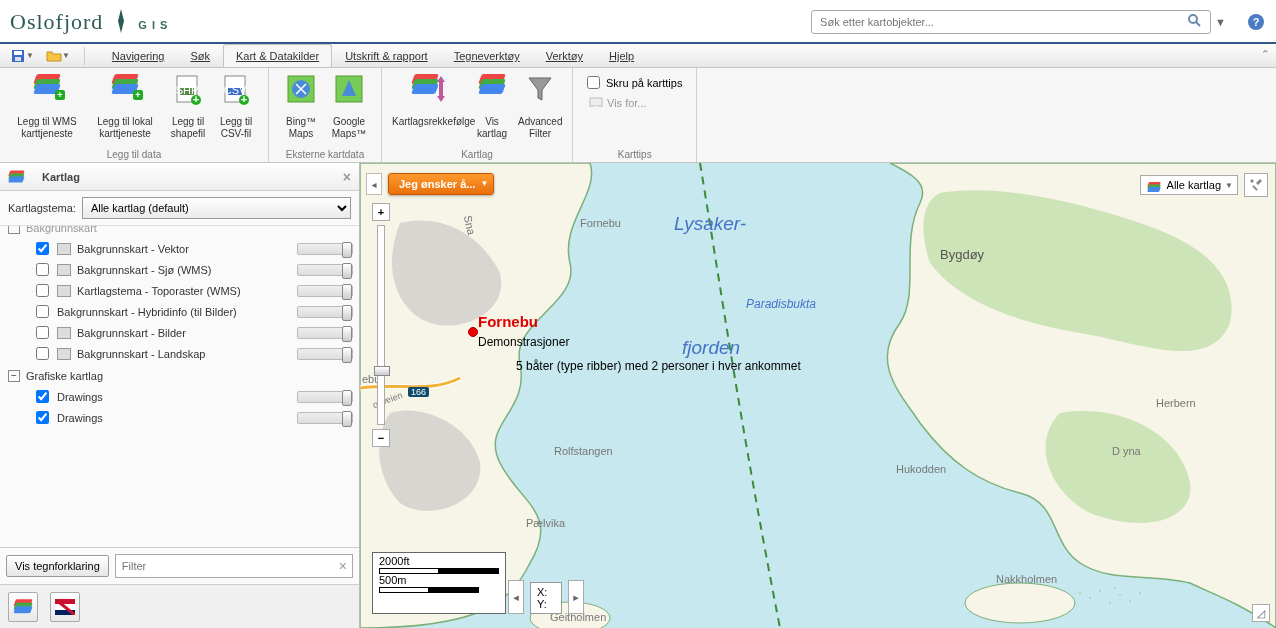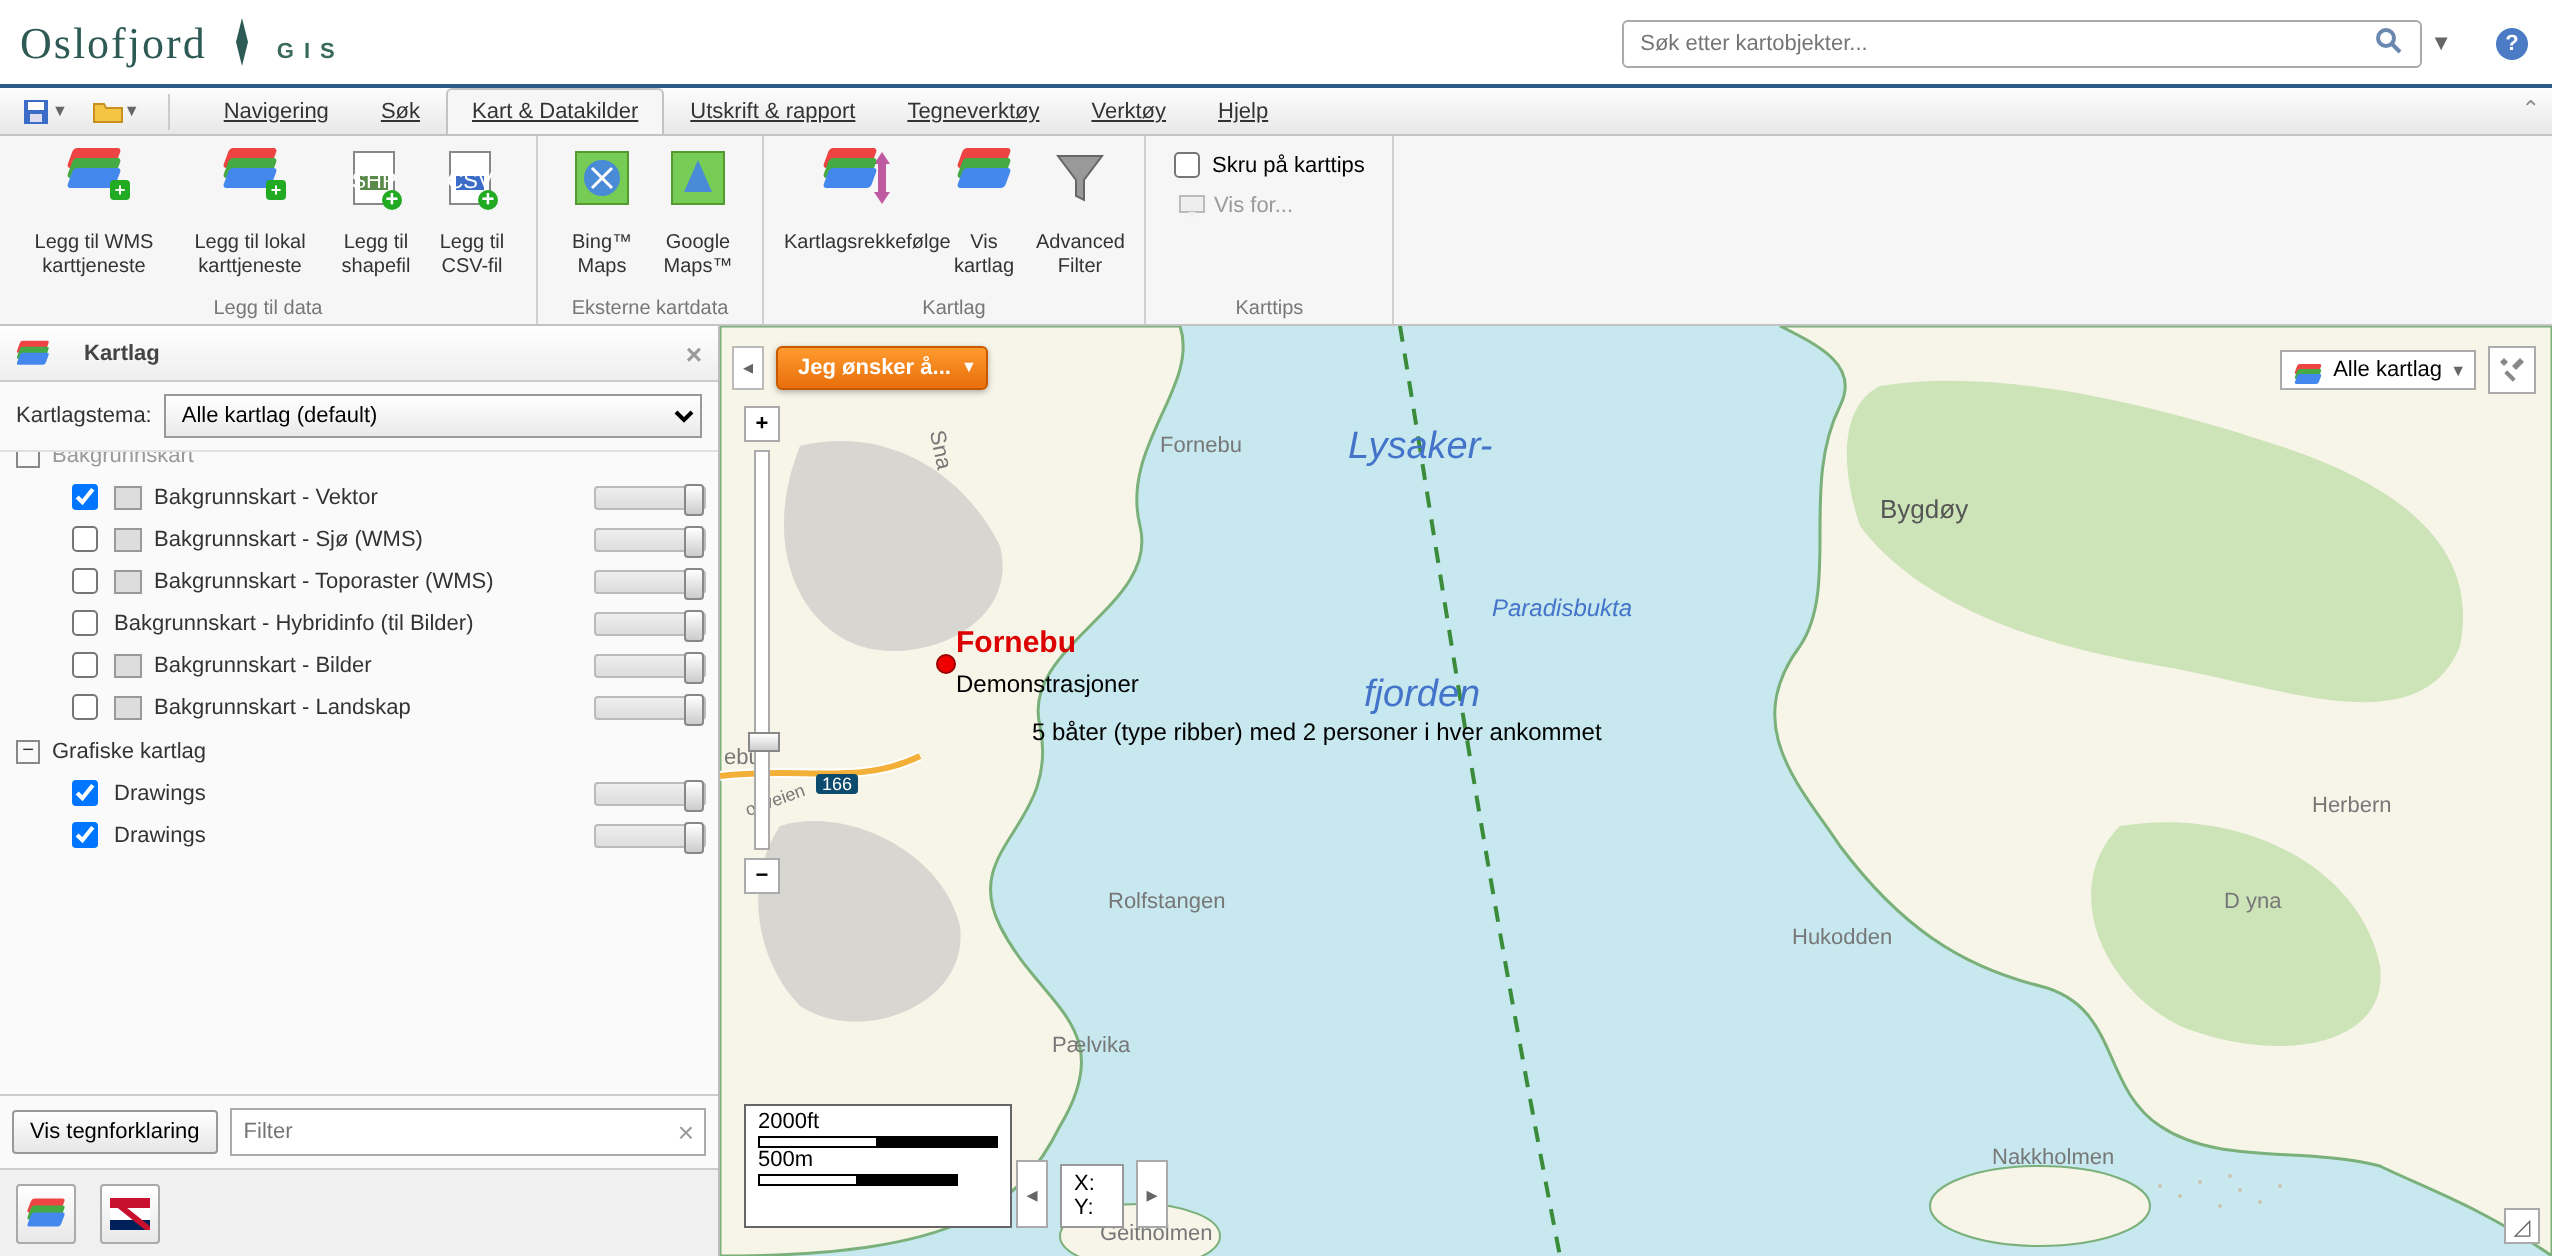--- a/index.html
+++ b/index.html
@@ -321,21 +321,21 @@
               <input type="checkbox" style="">
               <span class="sw"></span>
               <span class="lbl">Bakgrunnskart - Sjø (WMS)</span>
               <div class="slider">
                 <div class="knob"></div>
               </div>
             </div>
             <div class="tree-item">
               <input type="checkbox" style="">
               <span class="sw"></span>
-              <span class="lbl">Bakgrunnskart - Toporaster (WMS)</span>
+              <span class="lbl">Kartlagstema - Toporaster (WMS)</span>
               <div class="slider">
                 <div class="knob"></div>
               </div>
             </div>
             <div class="tree-item">
               <input type="checkbox" style="">
               <span class="lbl">Bakgrunnskart - Hybridinfo (til Bilder)</span>
               <div class="slider">
                 <div class="knob"></div>
               </div>

